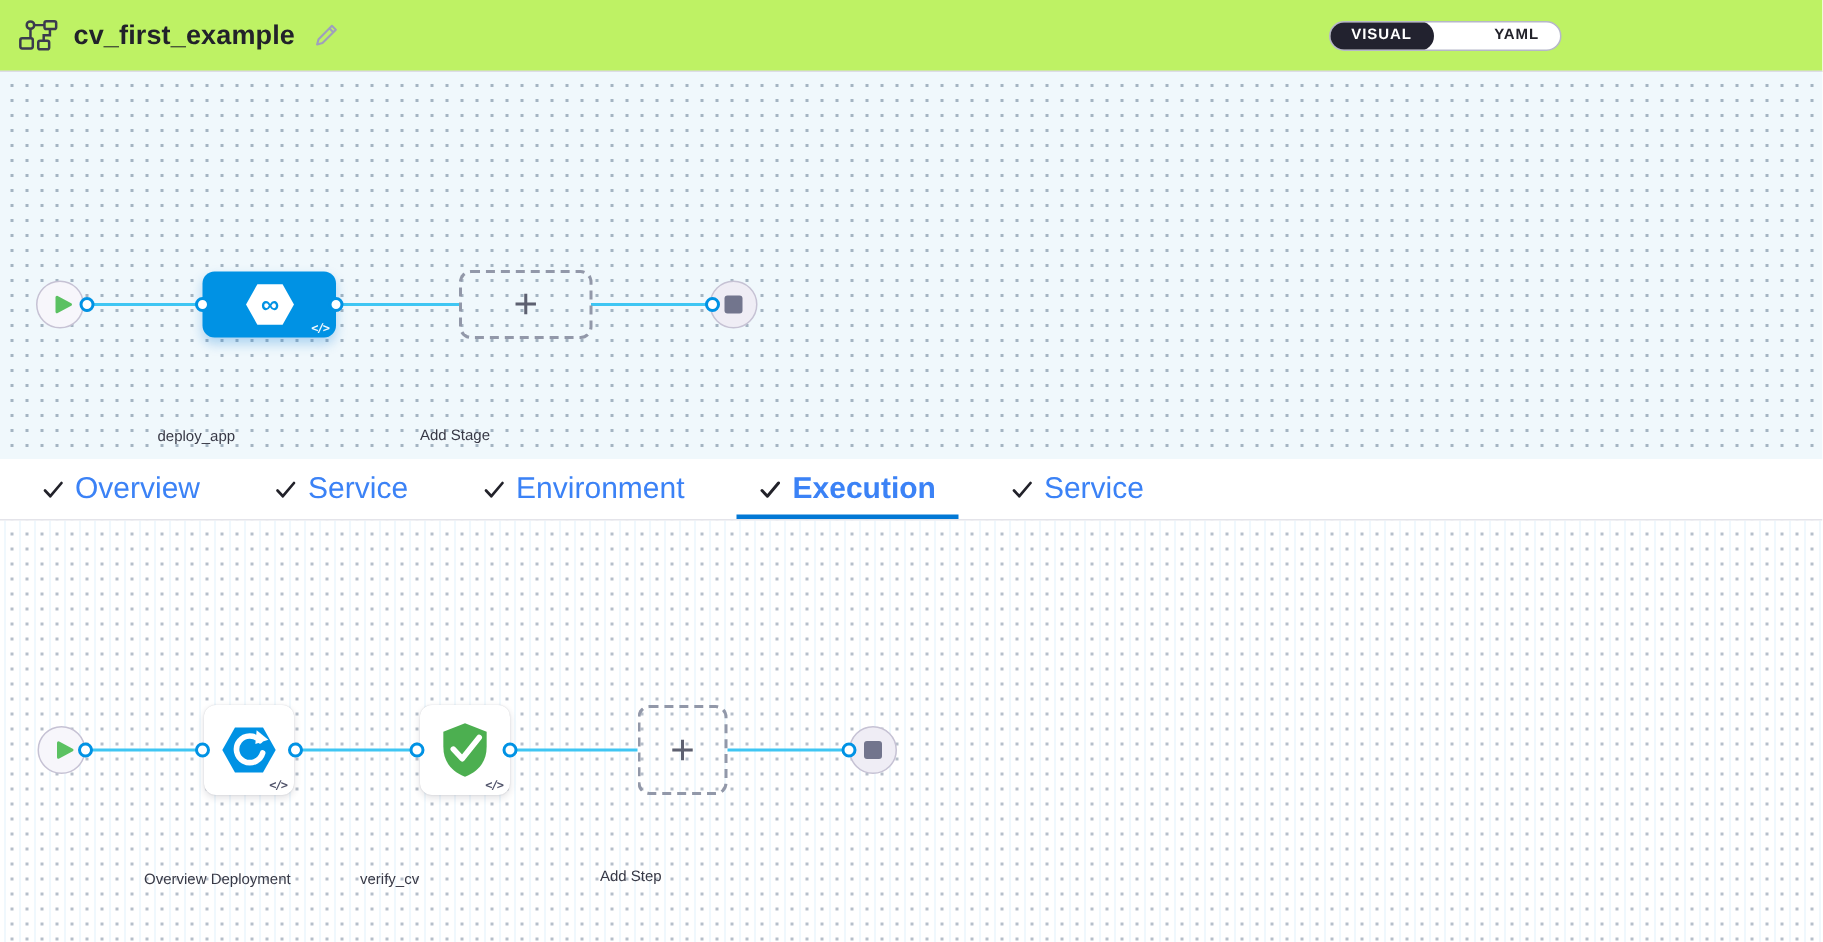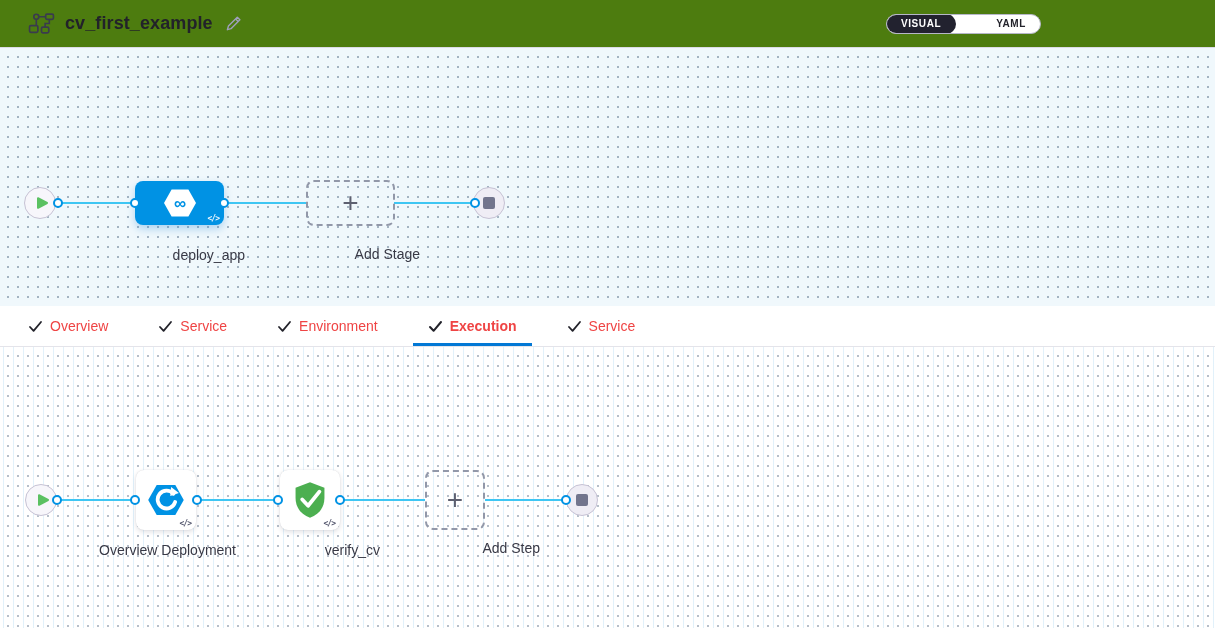--- a/index.html
+++ b/index.html
@@ -7,25 +7,25 @@
   body {
     font-family: "Liberation Sans", "DejaVu Sans", sans-serif;
     background: #fff;
     color: #22222a;
     position: relative;
   }
 
   
   .header {
     height: 48px;
-    background: #4d7c0f;
+    background: #bef264;
     border-bottom: 1px solid #dcdce6;
     display: flex;
     align-items: center;
-    padding: 0 24px 0 28px;
+    padding: 0 24px 0 12px;
     position: relative;
     z-index: 5;
   }
   .pipeline-icon { width: 27px; height: 23px; margin-right: 10px; flex: none; }
   .pipeline-icon svg { display: block; width: 100%; height: 100%; }
   .page-title {
     font-size: 18px;
     font-weight: 700;
     color: #22222a;
     letter-spacing: 0.1px;
@@ -125,34 +125,34 @@
     position: absolute; border: 2px dashed #9298a9; border-radius: 8px;
     display: flex; align-items: center; justify-content: center;
     z-index: 2; cursor: pointer; background: transparent;
   }
   .plus-glyph {
     font-size: 28px; font-weight: 300; color: #5d6070; line-height: 1;
     font-family: "Liberation Sans", sans-serif;
   }
 
   .node-label {
-    position: absolute; width: 140px; text-align: right;
-    font-size: 14px; color: #383946; line-height: 21px; z-index: 2;
+    position: absolute; width: 140px; text-align: left;
+    font-size: 10px; color: #383946; line-height: 21px; z-index: 2; margin-top: 36px;
   }
 
   
   .tabbar {
     height: 41px; background: #fff; border-bottom: 1px solid #e4e4ea;
     display: flex; align-items: stretch; padding-left: 13px;
     position: relative; z-index: 4;
   }
   .tab {
     display: flex; align-items: center; gap: 7px;
     padding: 0 15px; margin-right: 20px;
-    font-size: 14px; color: #ef4444; cursor: pointer; position: relative;
+    font-size: 20px; color: #3b82f6; cursor: pointer; position: relative;
   }
   .tab .check-icon { width: 15px; height: 15px; flex: none; }
   .tab .check-icon svg { display: block; width: 100%; height: 100%; }
   .tab.active { font-weight: 700; }
   .tab.active::after {
     content: ""; position: absolute; left: 0; right: 0; bottom: 0;
     height: 3px; background: #0278d5;
   }
 </style>
 </head>

